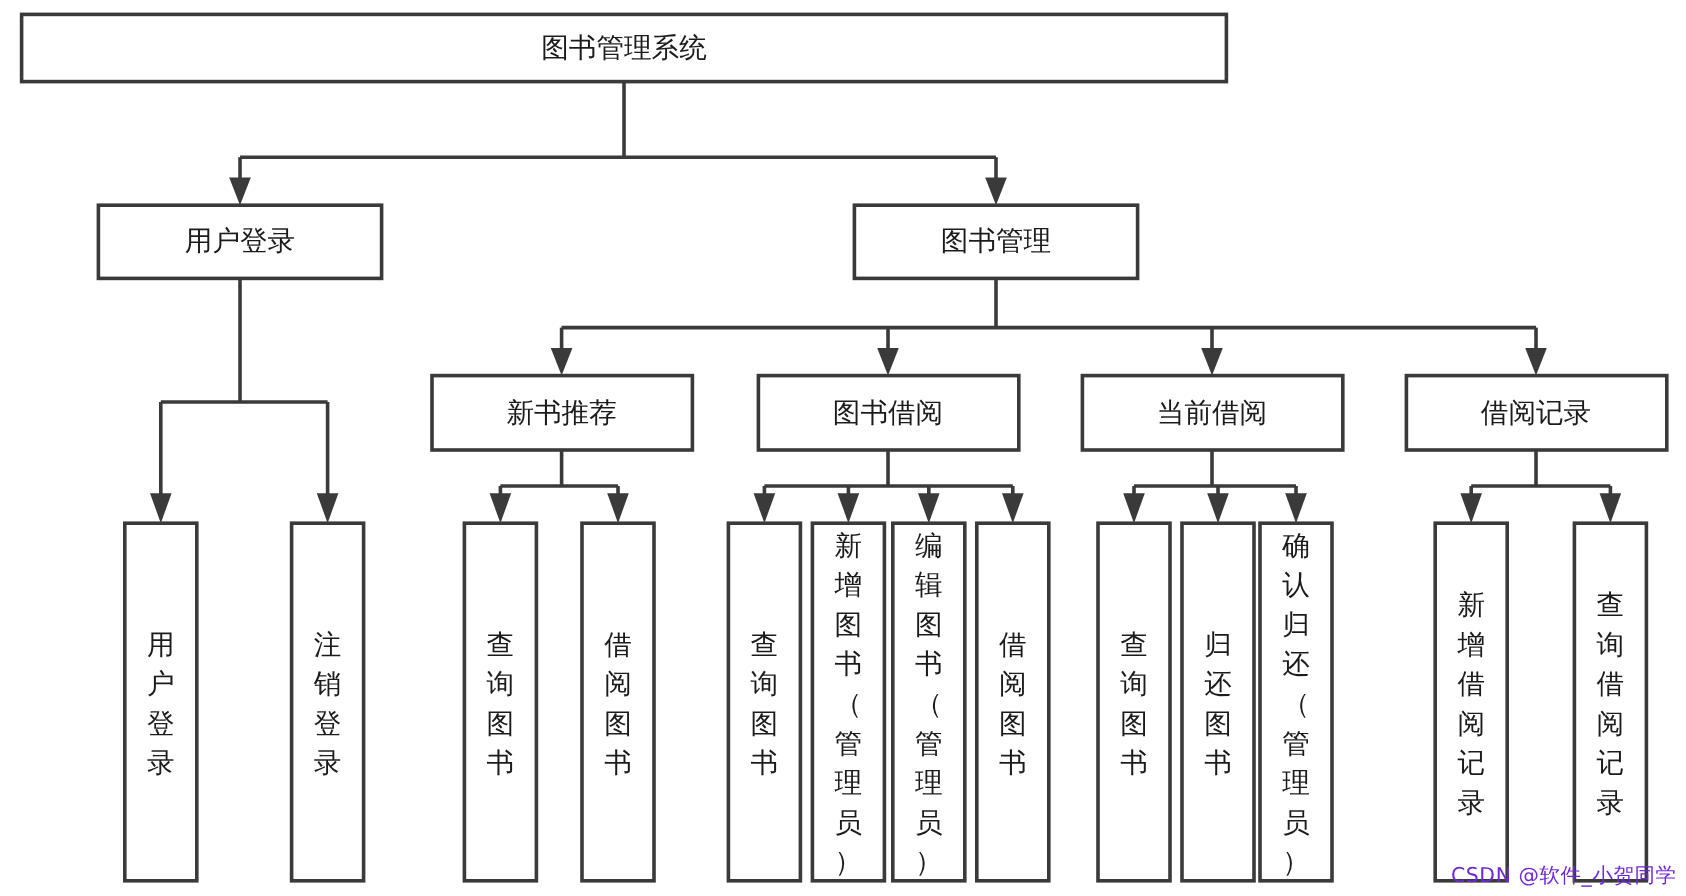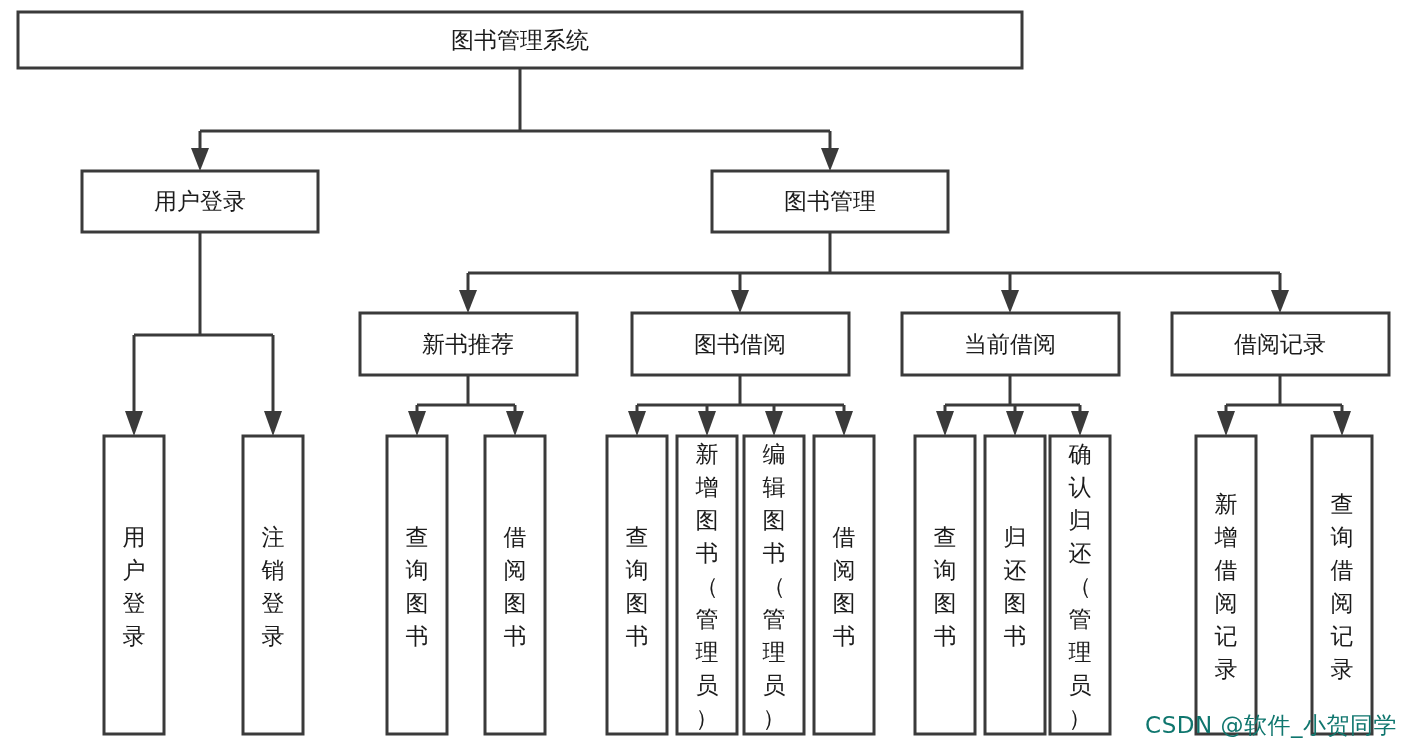--- a/index.html
+++ b/index.html
@@ -50,22 +50,22 @@
     font-family: "DejaVu Sans", "Liberation Sans", sans-serif;
     font-size: 23px;
     fill: #1b1b1b;
     text-anchor: middle;
   }
   .watermark {
     position: absolute;
     right: 8px;
     bottom: 6px;
     font-family: "DejaVu Sans", "Liberation Sans", sans-serif;
-    font-size: 23px;
-    color: #0f766e;
+    font-size: 17px;
+    color: #6d28d9;
     white-space: nowrap;
     letter-spacing: 0.5px;
   }
 </style>
 </head>
 <body>
 
 <svg id="chart" width="1405" height="747" viewBox="0 0 1405 747">
 
   <g>

